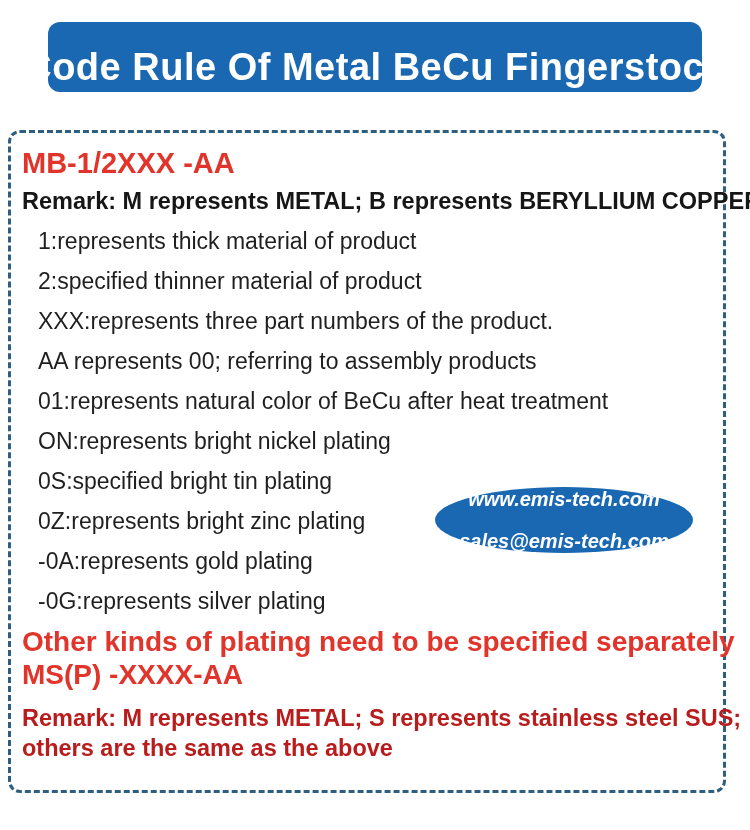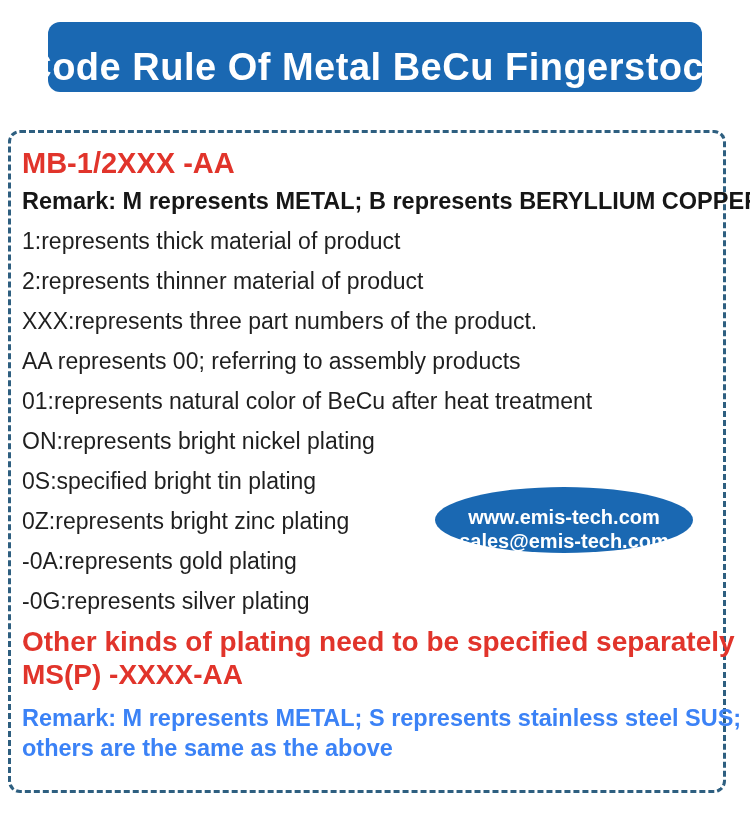--- a/index.html
+++ b/index.html
@@ -59,49 +59,51 @@
     font-weight: bold;
     line-height: 40px;
     white-space: nowrap;
   }
   .code-line {
     color: #1f1f1f;
     font-size: 23px;
     font-weight: 400;
     line-height: 40px;
     white-space: nowrap;
+    margin-left: 16px;
   }
   .heading-red-2 {
     margin-top: 4px;
     color: #e1342b;
     font-size: 28px;
     font-weight: bold;
     line-height: 33px;
     white-space: nowrap;
   }
   .remark2 {
     margin-top: 12px;
-    color: #3b82f6;
+    color: #b91c1c;
     font-size: 23.5px;
     font-weight: bold;
     line-height: 30px;
     white-space: nowrap;
   }
   .contact-badge {
     position: absolute;
     left: 435px;
     top: 487px;
     width: 258px;
     height: 66px;
     background: #1a68b2;
     border-radius: 50%;
     display: flex;
     flex-direction: column;
     align-items: center;
-    justify-content: flex-end;
+    justify-content: space-between;
+    font-style: italic;
   }
   .contact-badge div {
     color: #ffffff;
     font-size: 20px;
     font-weight: bold;
     line-height: 24px;
     white-space: nowrap;
   }
 </style>
 </head>
@@ -113,21 +115,21 @@
     <span class="banner-title">Code Rule Of Metal BeCu Fingerstock</span>
   </div>
 
   <div class="code-box">
 
     <div class="heading-red-1">MB-1/2XXX -AA</div>
 
     <div class="remark">Remark: M represents METAL; B represents BERYLLIUM COPPER</div>
 
     <div class="code-line">1:represents thick material of product</div>
-    <div class="code-line">2:represents thinner material of product</div>
+    <div class="code-line">2:specified thinner material of product</div>
     <div class="code-line">XXX:represents three part numbers of the product.</div>
     <div class="code-line">AA represents 00; referring to assembly products</div>
     <div class="code-line">01:represents natural color of BeCu after heat treatment</div>
     <div class="code-line">ON:represents bright nickel plating</div>
     <div class="code-line">0S:specified bright tin plating</div>
     <div class="code-line">0Z:represents bright zinc plating</div>
     <div class="code-line">-0A:represents gold plating</div>
     <div class="code-line">-0G:represents silver plating</div>
 
     <div class="heading-red-2">

